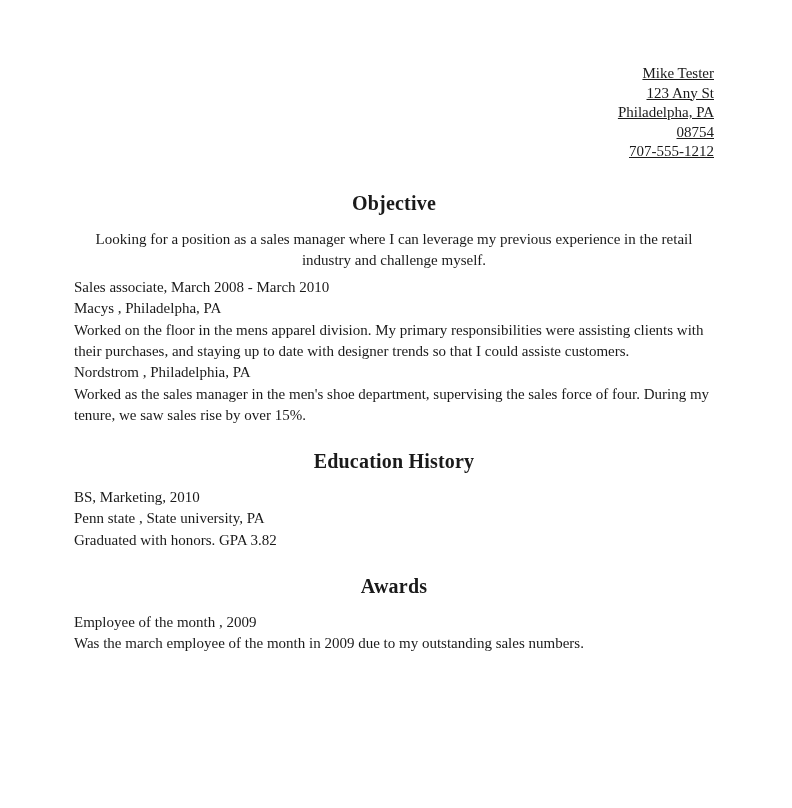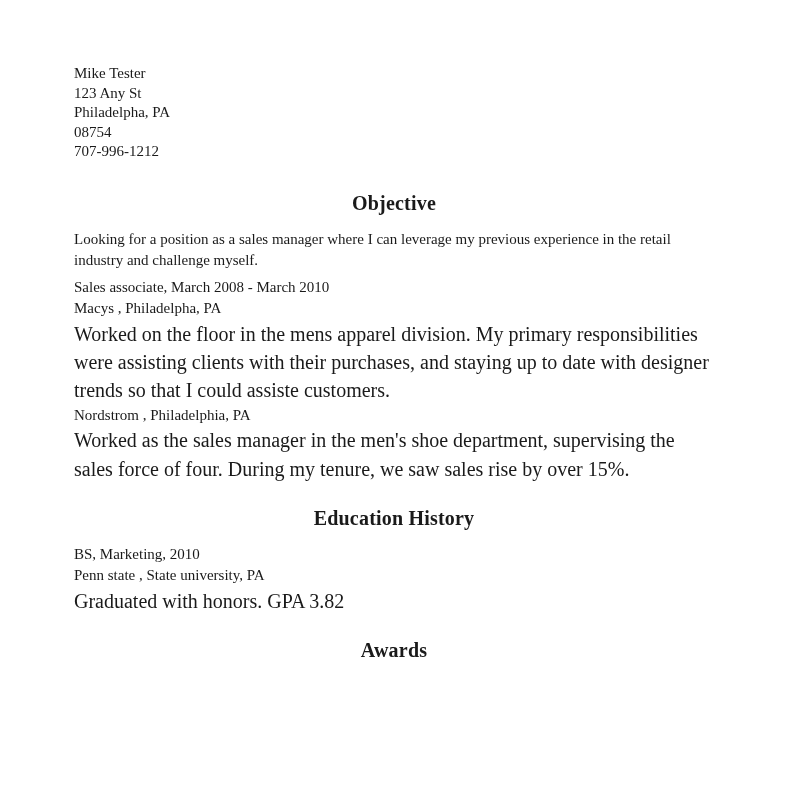--- a/index.html
+++ b/index.html
@@ -15,74 +15,75 @@
     overflow: hidden;
   }
   .page {
     position: relative;
     width: 792px;
     height: 808px;
     box-sizing: border-box;
     padding: 64px 78px 0 74px;
   }
   .header-block {
-    text-align: left;
+    text-align: right;
     line-height: 1.30;
     font-size: 15px;
     margin-bottom: 30px;
+    text-decoration: underline;
   }
   .header-block div {
     white-space: pre;
   }
   .section-title {
     text-align: center;
     font-size: 20px;
     font-weight: bold;
     margin: 24px 0 14px 0;
     letter-spacing: 0.2px;
   }
   .section-title.first {
     margin-top: 16px;
   }
   .body-text {
     font-size: 15px;
     line-height: 1.42;
-    text-align: left;
+    text-align: center;
   }
   .entry {
   }
   .entry:last-child {
     margin-bottom: 0;
   }
   .entry .line {
     font-size: 15px;
     line-height: 1.42;
   }
   .entry .desc {
-    font-size: 20px;
+    font-size: 15px;
     line-height: 1.42;
   }
   .objective-wrap {
     margin-bottom: 6px;
   }
   .section {
     margin-bottom: 2px;
   }
 </style>
 </head>
 <body>
 
 <div class="page">
 
   <div class="header-block">
     <div>Mike Tester</div>
     <div>123 Any St</div>
     <div>Philadelpha, PA</div>
     <div>08754</div>
-    <div>707-996-1212</div>
+    <div>707-555-1212</div>
   </div>
 
   <div class="section">
     <div class="section-title first">Objective</div>
     <div class="body-text objective-wrap">Looking for a position as a sales manager where I can leverage my previous experience in the retail industry and challenge myself.</div>
   </div>
 
   <div class="section">
 
     <div class="entry">
@@ -101,15 +102,19 @@
     <div class="section-title">Education History</div>
     <div class="entry">
       <div class="line">BS, Marketing, 2010</div>
       <div class="line">Penn state , State university, PA</div>
       <div class="desc">Graduated with honors. GPA 3.82</div>
     </div>
   </div>
 
   <div class="section">
     <div class="section-title">Awards</div>
+    <div class="entry">
+      <div class="line">Employee of the month , 2009</div>
+      <div class="desc">Was the march employee of the month in 2009 due to my outstanding sales numbers.</div>
+    </div>
   </div>
 
 </div>
 
 </body></html>

